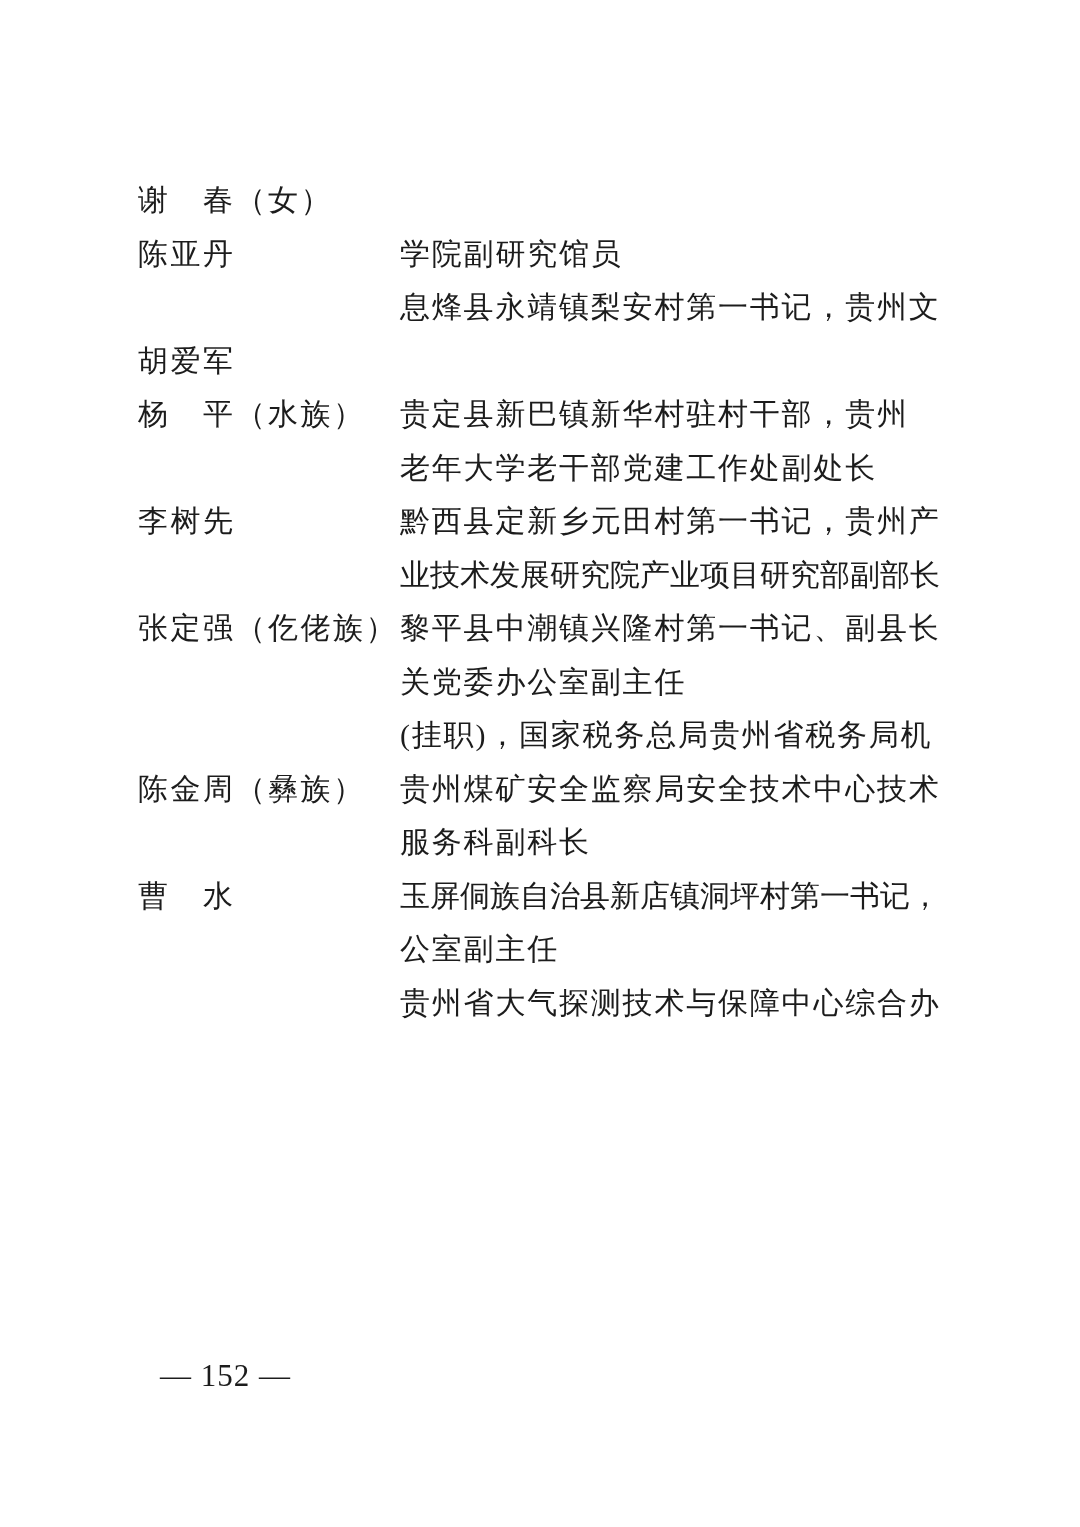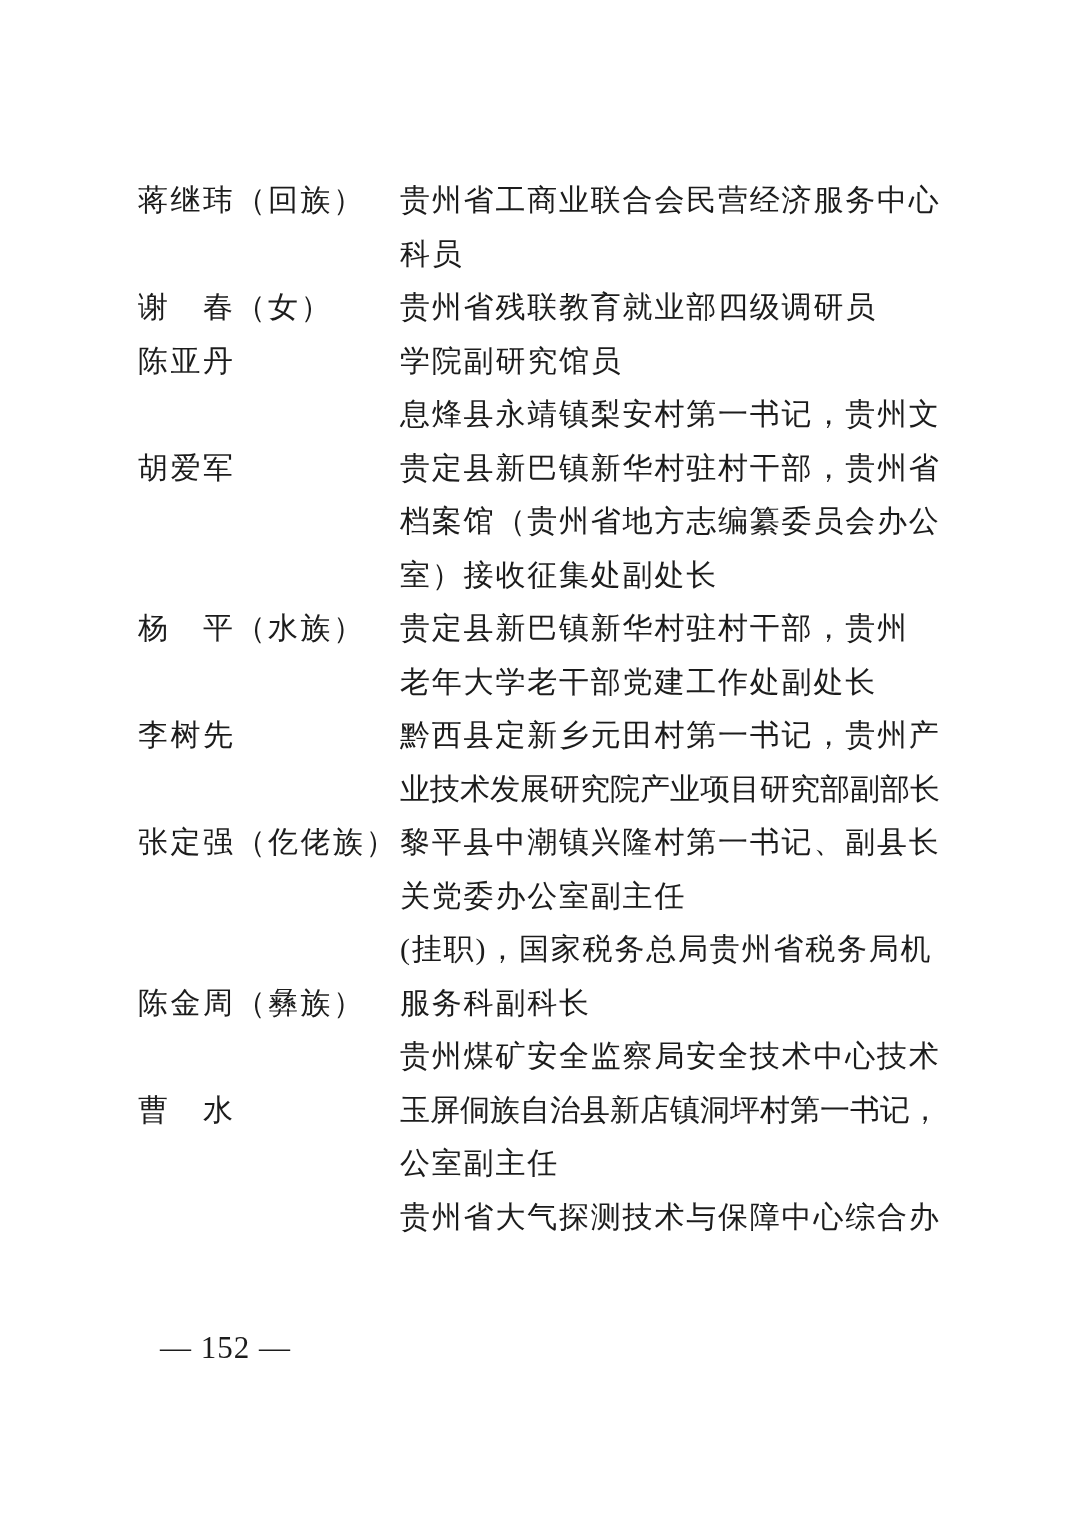--- a/index.html
+++ b/index.html
@@ -44,64 +44,49 @@
     height: 53.5px;
     letter-spacing: 1.8px;
     white-space: pre;
   }
   .pos-line.tight {
     letter-spacing: 0;
   }
   .page-number {
     position: absolute;
     left: 160px;
-    top: 1321px;
+    top: 1349px;
     font-size: 31px;
     line-height: 53.5px;
     letter-spacing: 1px;
     color: #1c1c1c;
   }
 </style>
 </head>
 <body>
 
 <div class="page">
   <main class="content">
 
-    <section class="entry">
-      <div class="name-cell">蒋继玮（回族）</div>
-      <div class="desc-cell">
-        <div class="pos-line">贵州省工商业联合会民营经济服务中心</div>
-        <div class="pos-line">科员</div>
-      </div>
-    </section>
 
     <section class="entry">
       <div class="name-cell">谢　春（女）</div>
-      <div class="desc-cell">
-        <div class="pos-line">贵州省残联教育就业部四级调研员</div>
-      </div>
     </section>
 
 
     <section class="entry">
       <div class="name-cell">陈亚丹</div>
       <div class="desc-cell">
         <div class="pos-line">学院副研究馆员</div>
         <div class="pos-line">息烽县永靖镇梨安村第一书记，贵州文</div>
       </div>
     </section>
 
     <section class="entry">
       <div class="name-cell">胡爱军</div>
-      <div class="desc-cell">
-        <div class="pos-line">贵定县新巴镇新华村驻村干部，贵州省</div>
-        <div class="pos-line">档案馆（贵州省地方志编纂委员会办公</div>
-        <div class="pos-line">室）接收征集处副处长</div>
-      </div>
     </section>
 
     <section class="entry">
       <div class="name-cell">杨　平（水族）</div>
       <div class="desc-cell">
         <div class="pos-line">贵定县新巴镇新华村驻村干部，贵州</div>
         <div class="pos-line">老年大学老干部党建工作处副处长</div>
       </div>
     </section>
 
@@ -118,22 +103,22 @@
       <div class="desc-cell">
         <div class="pos-line">黎平县中潮镇兴隆村第一书记、副县长</div>
         <div class="pos-line">关党委办公室副主任</div>
         <div class="pos-line">(挂职)，国家税务总局贵州省税务局机</div>
       </div>
     </section>
 
     <section class="entry">
       <div class="name-cell">陈金周（彝族）</div>
       <div class="desc-cell">
+        <div class="pos-line">贵州煤矿安全监察局安全技术中心技术</div>
         <div class="pos-line">服务科副科长</div>
-        <div class="pos-line">贵州煤矿安全监察局安全技术中心技术</div>
       </div>
     </section>
 
     <section class="entry">
       <div class="name-cell">曹　水</div>
       <div class="desc-cell">
         <div class="pos-line tight">玉屏侗族自治县新店镇洞坪村第一书记，</div>
         <div class="pos-line">公室副主任</div>
         <div class="pos-line">贵州省大气探测技术与保障中心综合办</div>
       </div>

